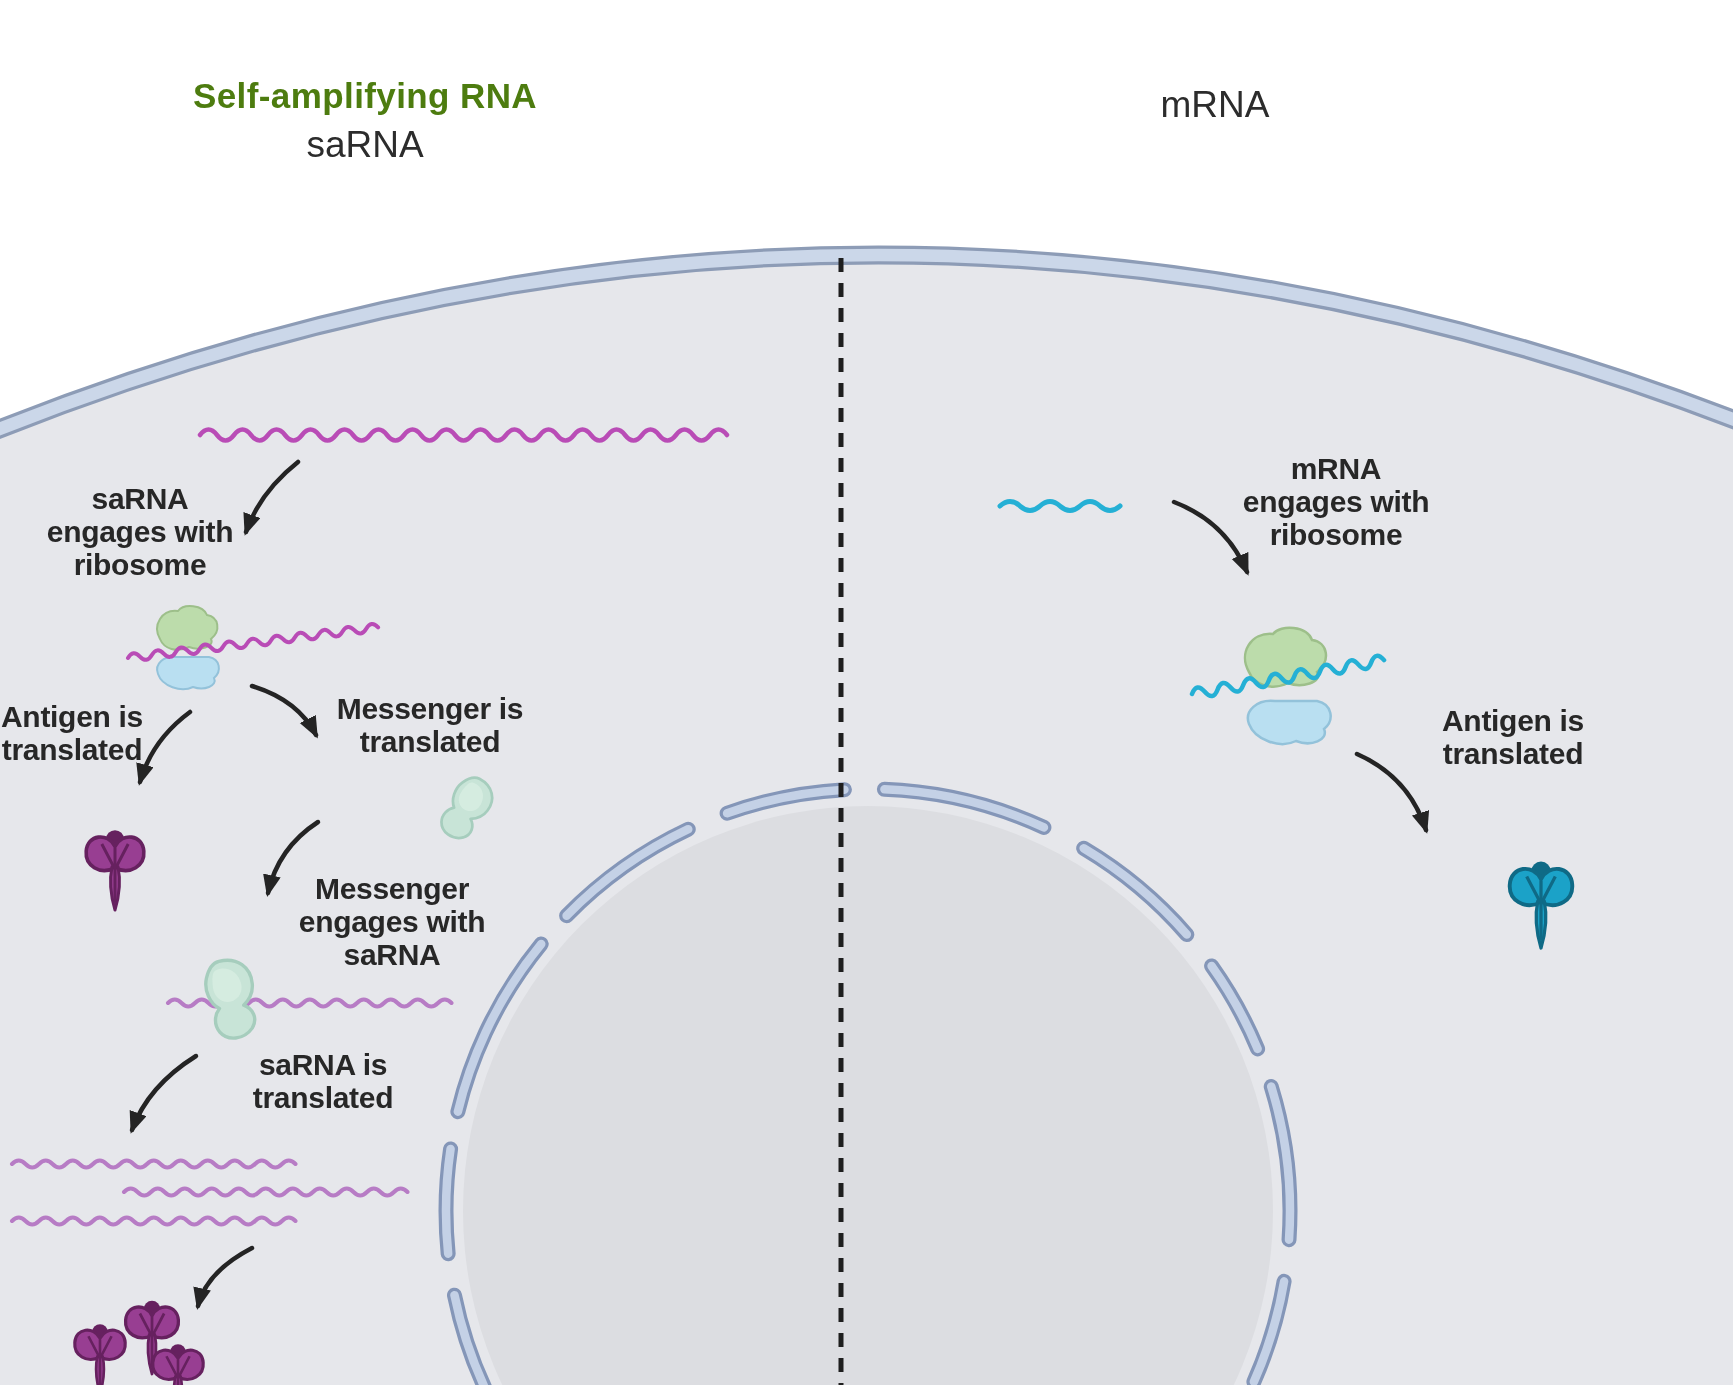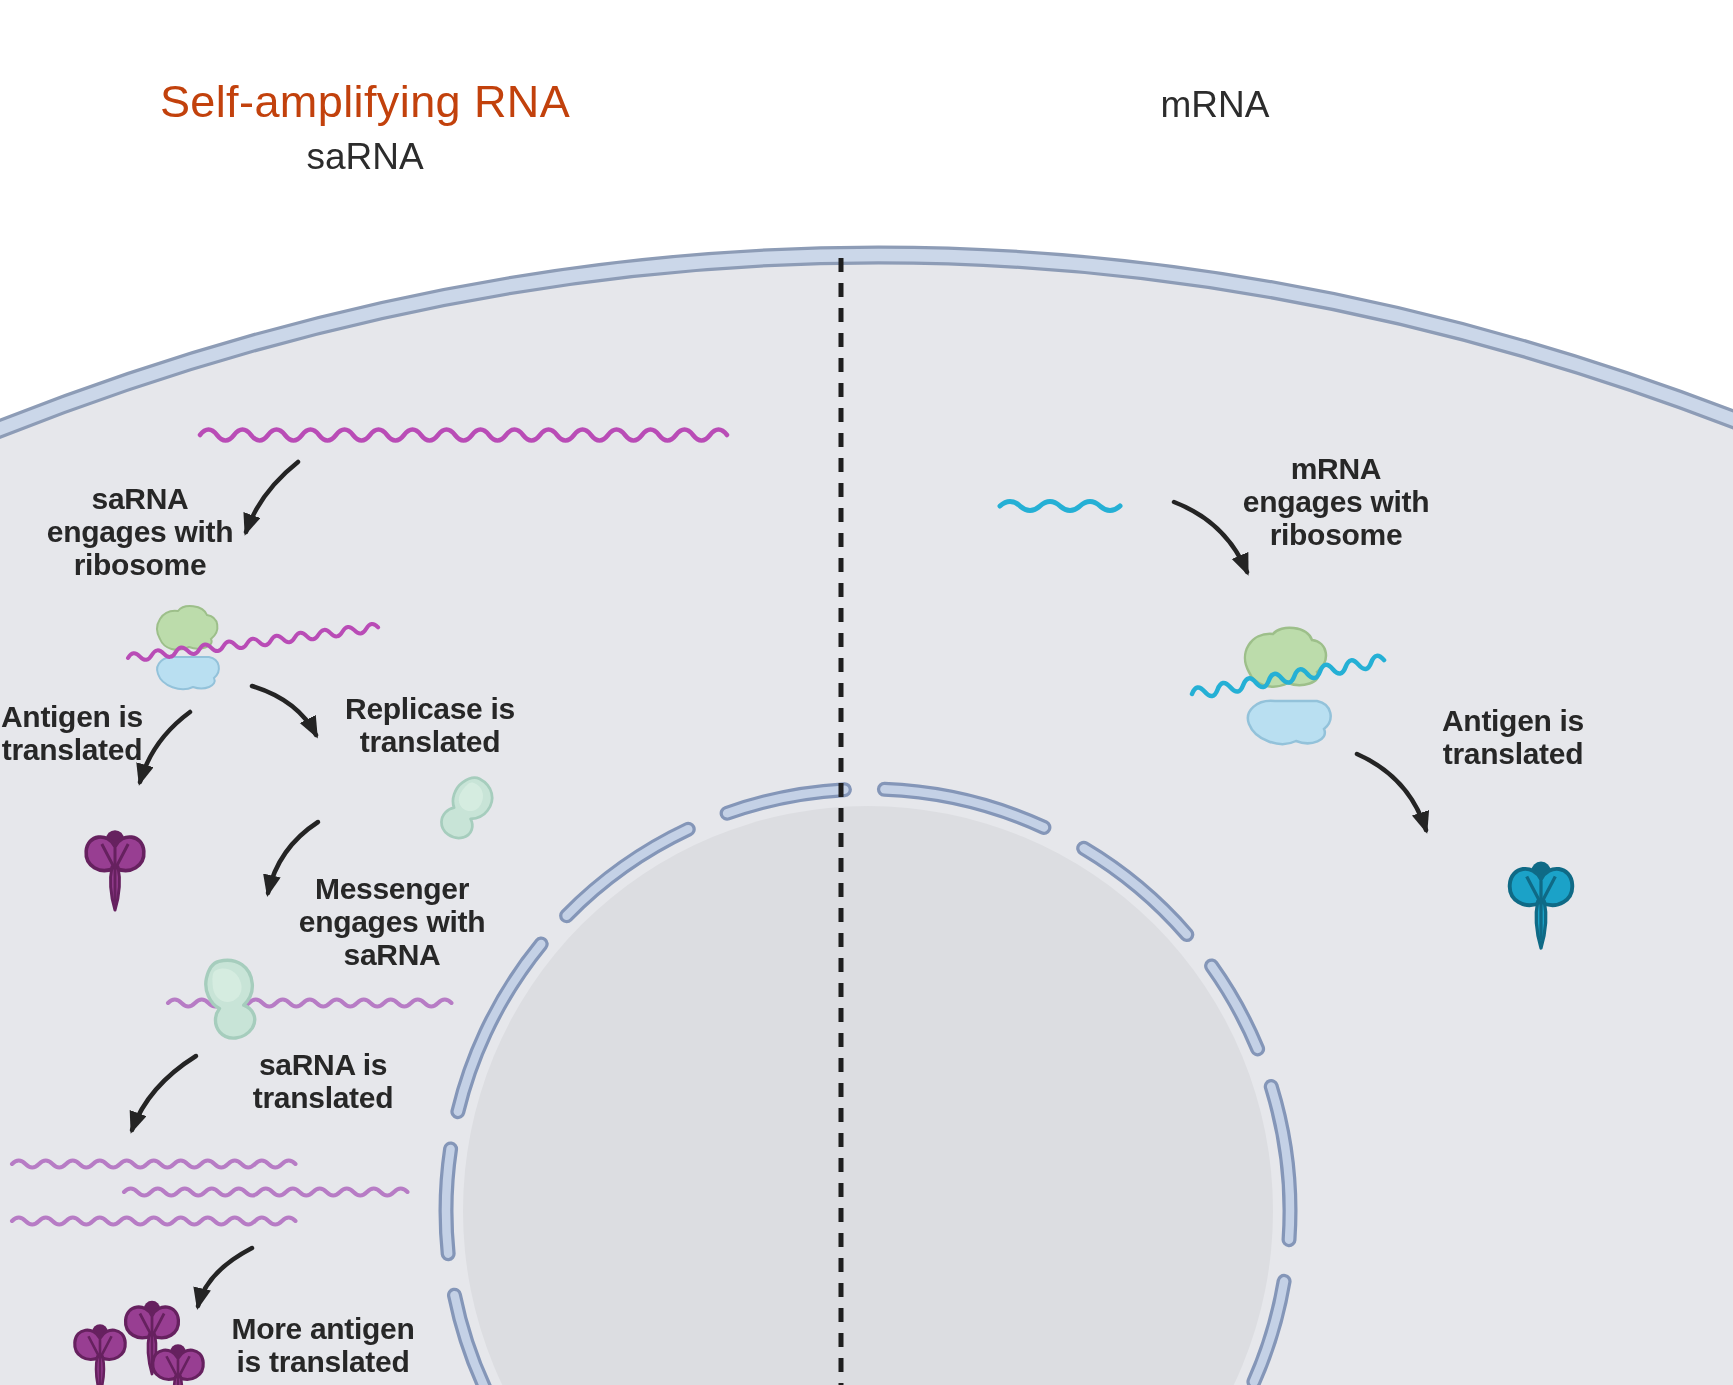--- a/index.html
+++ b/index.html
@@ -9,21 +9,21 @@
     font-family:"Liberation Sans", sans-serif;
   }
   svg.layer { position:absolute; left:0; top:0; }
   .label {
     position:absolute; transform:translateX(-50%);
     text-align:center; color:#272727;
     font-size:30px; line-height:33px; font-weight:600;
     letter-spacing:-0.3px; white-space:nowrap;
   }
   .title { position:absolute; transform:translateX(-50%); text-align:center; white-space:nowrap; }
-  .title .main { font-size:45px; font-weight:400; color:#c2410c; letter-spacing:0.4px; }
+  .title .main { font-size:35px; font-weight:700; color:#4d7c0f; letter-spacing:0.4px; }
   .title .sub  { font-size:37px; font-weight:400; color:#2c2c2c; margin-top:8px; }
 </style>
 </head>
 <body>
 
 <div class="stage">
 
   <svg class="layer" width="1733" height="1385" viewBox="0 0 1733 1385">
     <defs>
       <marker id="ah" markerUnits="userSpaceOnUse" markerWidth="30" markerHeight="30" refX="18" refY="9" orient="auto">
@@ -139,39 +139,35 @@
     <div>engages with</div>
     <div>ribosome</div>
   </div>
 
   <div class="label" style="left:72px; top:700px">
     <div>Antigen is</div>
     <div>translated</div>
   </div>
 
   <div class="label" style="left:430px; top:692px">
-    <div>Replicase is</div>
+    <div>Messenger is</div>
     <div>translated</div>
   </div>
 
   <div class="label" style="left:392px; top:872px">
     <div>Messenger</div>
     <div>engages with</div>
     <div>saRNA</div>
   </div>
 
   <div class="label" style="left:323px; top:1048px">
     <div>saRNA is</div>
     <div>translated</div>
   </div>
 
-  <div class="label" style="left:323px; top:1312px">
-    <div>More antigen</div>
-    <div>is translated</div>
-  </div>
 
   <div class="label" style="left:1336px; top:452px">
     <div>mRNA</div>
     <div>engages with</div>
     <div>ribosome</div>
   </div>
 
   <div class="label" style="left:1513px; top:704px">
     <div>Antigen is</div>
     <div>translated</div>

